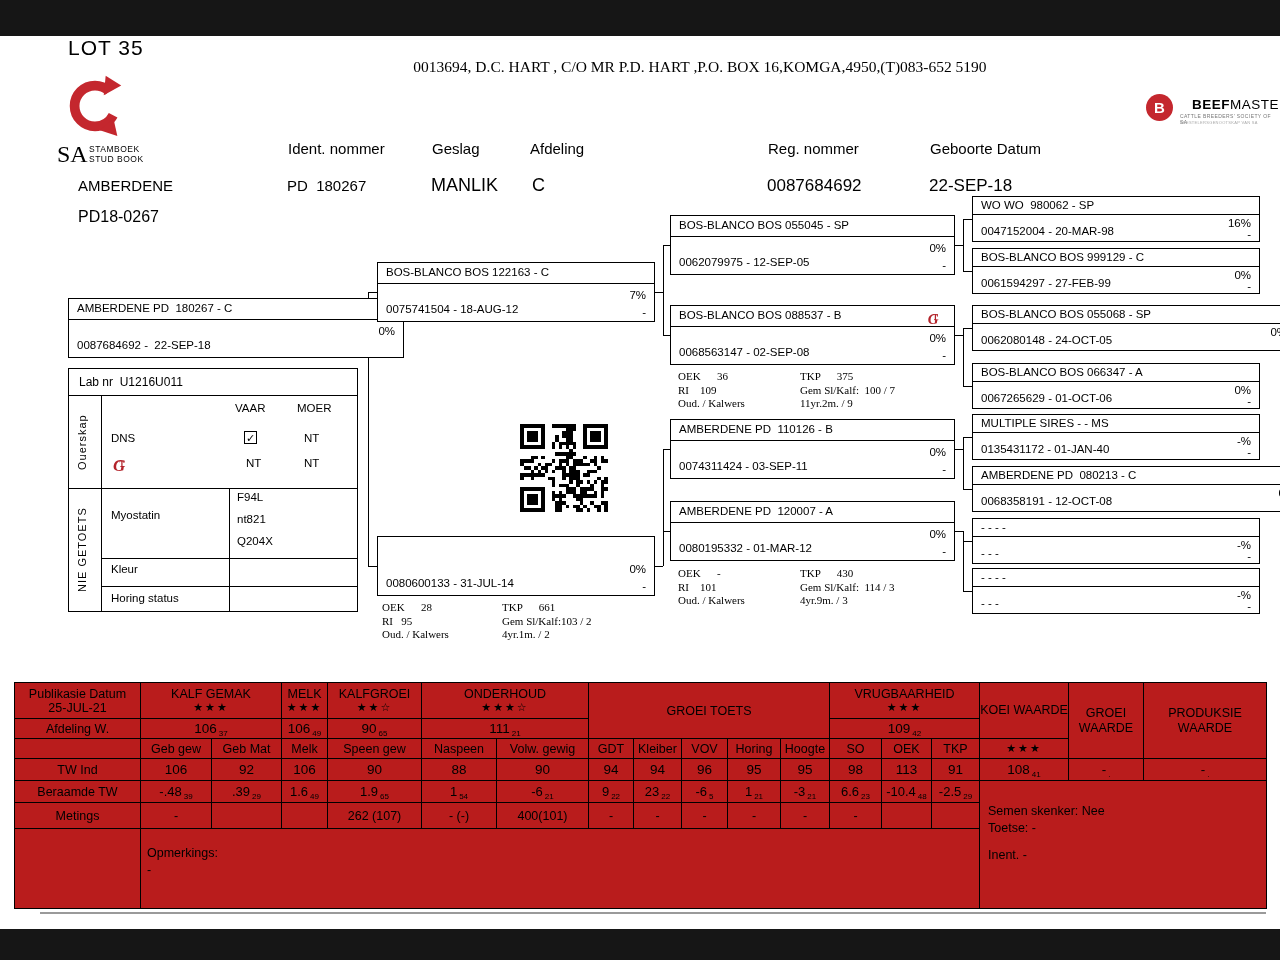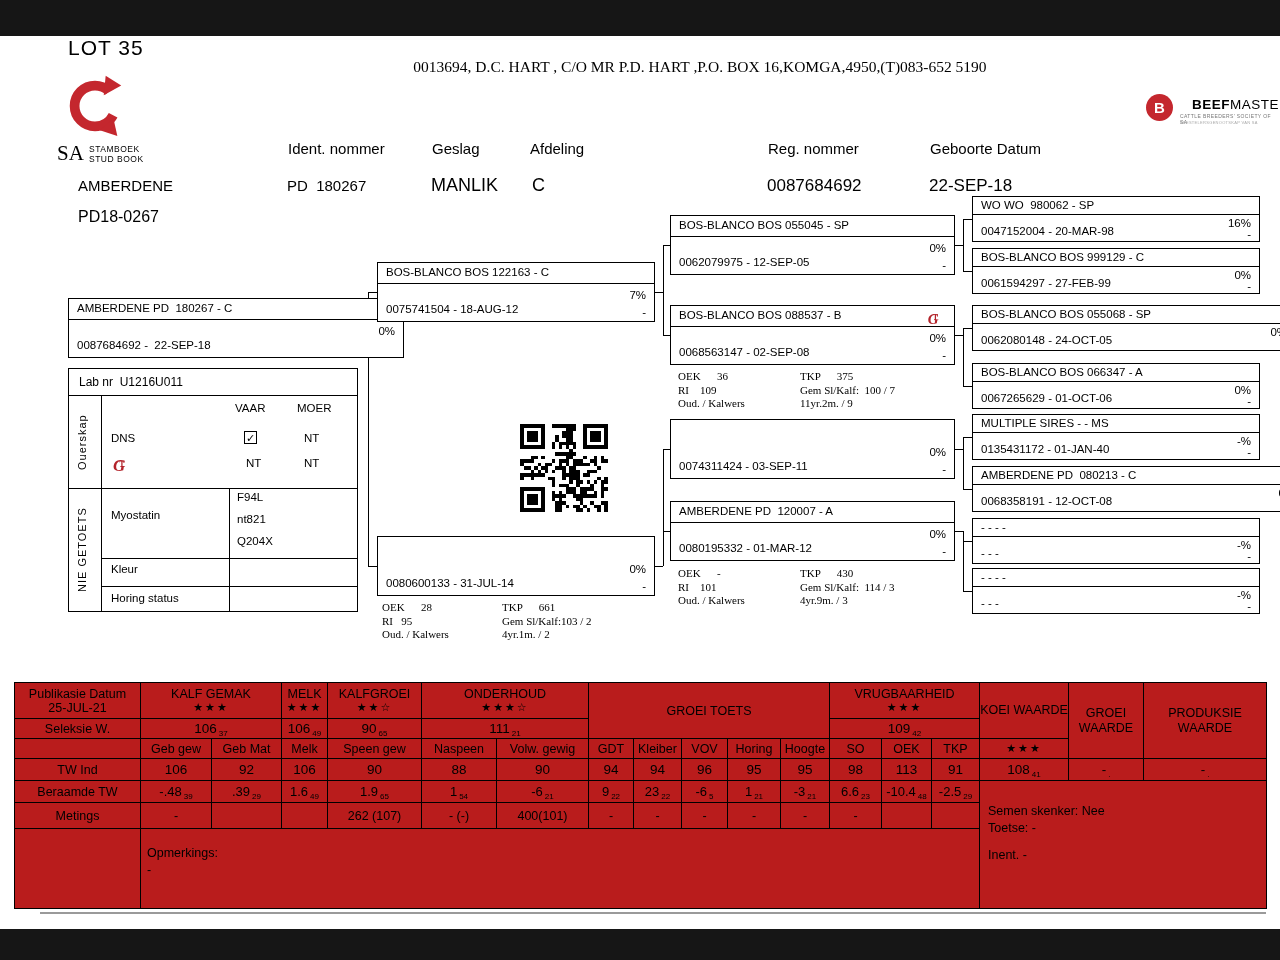--- a/index.html
+++ b/index.html
@@ -8,21 +8,21 @@
   #page { position:relative; width:1280px; height:960px; background:#fff; overflow:hidden; }
   .abs { position:absolute; }
   .bar { position:absolute; left:0; width:1280px; background:#161616; }
   .line { position:absolute; background:#000; }
   .pre { white-space:pre; }
 
   
   .lot { position:absolute; left:68px; top:36px; font-size:21px; letter-spacing:1px; }
   .owner { position:absolute; left:320px; top:58px; width:760px; text-align:center;
            font-family:"Liberation Serif", serif; font-size:15.5px; }
-  .sa-big { position:absolute; left:57px; top:141px; font-family:"Liberation Serif", serif; font-size:21px; }
+  .sa-big { position:absolute; left:57px; top:141px; font-family:"Liberation Serif", serif; font-size:24px; }
   .sa-small { position:absolute; left:89px; font-size:8.5px; letter-spacing:.5px; }
   .flabel { position:absolute; top:140px; font-size:15px; }
   .fvalue { position:absolute; font-size:15px; }
   .big { font-size:18px; }
 
   
   .bm-circle { position:absolute; left:1146px; top:94px; width:27px; height:27px; border-radius:50%;
                background:#c4272e; color:#fff; font-weight:bold; font-size:15px; text-align:center; line-height:27px; }
   .bm-name { position:absolute; left:1180px; top:97px; font-size:13.5px; letter-spacing:.5px;padding-left:12px; }
   .bm-name b { font-weight:bold; }
@@ -164,20 +164,21 @@
 
   <div class="pbox tall" style="left:670px;top:305px;width:285px">
     <div class="pname">BOS-BLANCO BOS 088537 - B</div>
     <span class="gt" style="right:10px;top:6px">G<small>T</small></span>
     <span class="ppct">0%</span>
     <div class="pnum">0068563147 - 02-SEP-08</div>
     <span class="pdash">-</span>
   </div>
 
   <div class="pbox tall" style="left:670px;top:419px;width:285px">
+    <div class="pname">AMBERDENE PD  110126 - B</div>
     <span class="ppct">0%</span>
     <div class="pnum">0074311424 - 03-SEP-11</div>
     <span class="pdash">-</span>
   </div>
 
   <div class="pbox tall" style="left:670px;top:501px;width:285px">
     <div class="pname">AMBERDENE PD  120007 - A</div>
     <span class="ppct">0%</span>
     <div class="pnum">0080195332 - 01-MAR-12</div>
     <span class="pdash">-</span>
@@ -544,21 +545,21 @@
         <div>KOEI WAARDE</div>
       </td>
       <td rowspan="3" class="wrap">
         <div>GROEI WAARDE</div>
       </td>
       <td rowspan="3" class="wrap">
         <div>PRODUKSIE WAARDE</div>
       </td>
     </tr>
     <tr style="height:20px">
-      <td>Seleksie W.</td>
+      <td>Afdeling W.</td>
       <td colspan="2"><span class="val">106</span><span class="sub">37</span></td>
       <td><span class="val">106</span><span class="sub">49</span></td>
       <td><span class="val">90</span><span class="sub">65</span></td>
       <td colspan="2"><span class="val">111</span><span class="sub">21</span></td>
       <td colspan="3"><span class="val">109</span><span class="sub">42</span></td>
     </tr>
     <tr style="height:20px">
       <td></td>
       <td>Geb gew</td>
       <td>Geb Mat</td>

